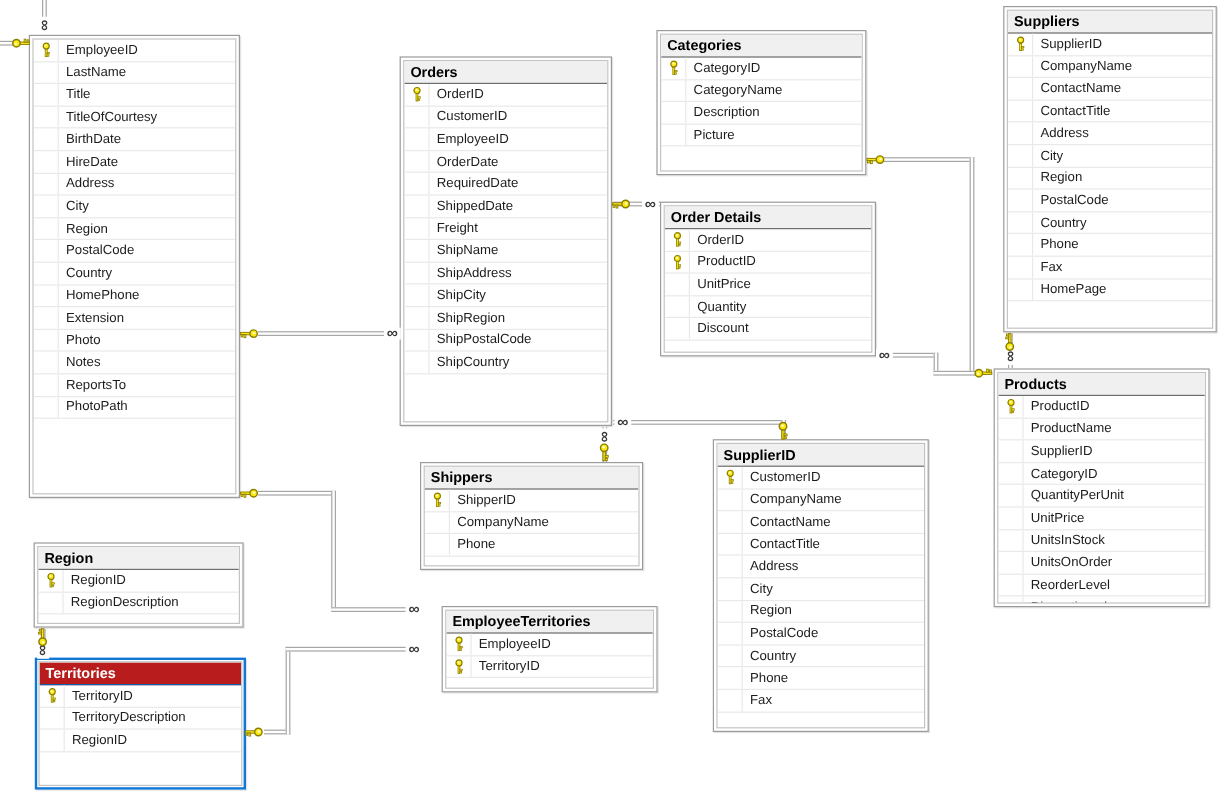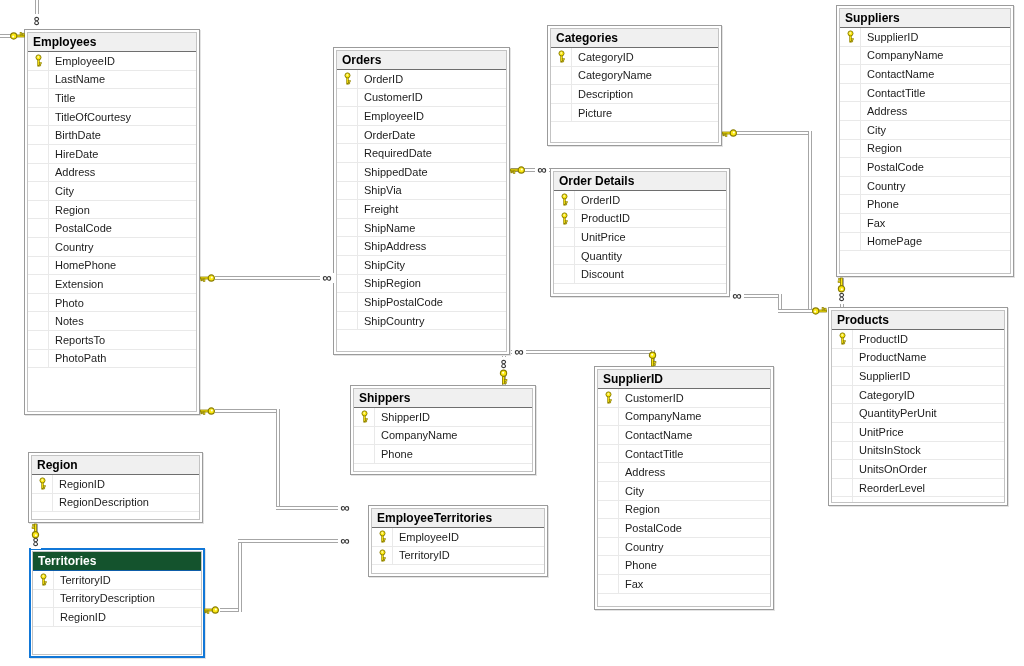--- a/index.html
+++ b/index.html
@@ -37,21 +37,21 @@
     white-space:nowrap;overflow:hidden;}
   .tbl-rows{flex:1 1 auto;}
   .row{height:18.6px;display:flex;align-items:center;border-bottom:1px solid #e9e9e9;}
   .gutter{flex:0 0 21px;height:100%;display:flex;align-items:center;justify-content:center;
     border-right:1px solid #e9e9e9;}
   .gutter svg{width:9px;height:13px;display:block;}
   .colname{font-size:11px;color:#1c1c1c;padding-left:6px;white-space:nowrap;}
 
   
   .db-table.selected{border:2px solid #1177d7;padding:1px;}
-  .db-table.selected .tbl-title{background:#14532d;color:#ffffff;border-bottom:1px solid #0e5da8;}
+  .db-table.selected .tbl-title{background:#b91c1c;color:#ffffff;border-bottom:1px solid #0e5da8;}
 </style>
 </head>
 <body>
 
 <div class="vline" style="left:35px;top:0;height:15px"></div>
 <div class="hline" style="left:0;top:34px;width:13px"></div>
 
 <div class="hline" style="left:215px;top:276px;width:118px"></div>
 
 <div class="hline" style="left:215px;top:409px;width:65px"></div>
@@ -75,21 +75,20 @@
 <div class="vline" style="left:808px;top:131px;height:182px"></div>
 
 <div class="hline" style="left:730px;top:294px;width:52px"></div>
 <div class="vline" style="left:778px;top:294px;height:19px"></div>
 <div class="hline" style="left:778px;top:309px;width:36px"></div>
 
 <div class="vline" style="left:840px;top:277px;height:30px"></div>
 
 <div class="db-table" style="left:24px;top:29px;width:176px;height:386px">
   <div class="tbl-inner">
-    <div class="tbl-title">Employees</div>
     <div class="tbl-rows">
         <div class="row">
           <span class="gutter">
             <svg viewBox="0 0 11 16" xmlns="http://www.w3.org/2000/svg">
               <rect x="4.5" y="6.8" width="2" height="8.2" fill="#fde910" stroke="#8a7d00" stroke-width="0.8"></rect>
               <rect x="6.3" y="10.6" width="2.6" height="1.5" fill="#fde910" stroke="#8a7d00" stroke-width="0.7"></rect>
               <rect x="6.3" y="13.1" width="2" height="1.5" fill="#fde910" stroke="#8a7d00" stroke-width="0.7"></rect>
               <circle cx="5.5" cy="4.2" r="3.1" fill="#fde910" stroke="#8a7d00" stroke-width="1.2"></circle>
               <circle cx="5.1" cy="3.7" r="1" fill="#fffde8"></circle>
             </svg>
@@ -191,24 +190,20 @@
           <span class="gutter"></span>
           <span class="colname">OrderDate</span>
         </div>
         <div class="row">
           <span class="gutter"></span>
           <span class="colname">RequiredDate</span>
         </div>
         <div class="row">
           <span class="gutter"></span>
           <span class="colname">ShippedDate</span>
-        </div>
-        <div class="row">
-          <span class="gutter"></span>
-          <span class="colname">ShipVia</span>
         </div>
         <div class="row">
           <span class="gutter"></span>
           <span class="colname">Freight</span>
         </div>
         <div class="row">
           <span class="gutter"></span>
           <span class="colname">ShipName</span>
         </div>
         <div class="row">

